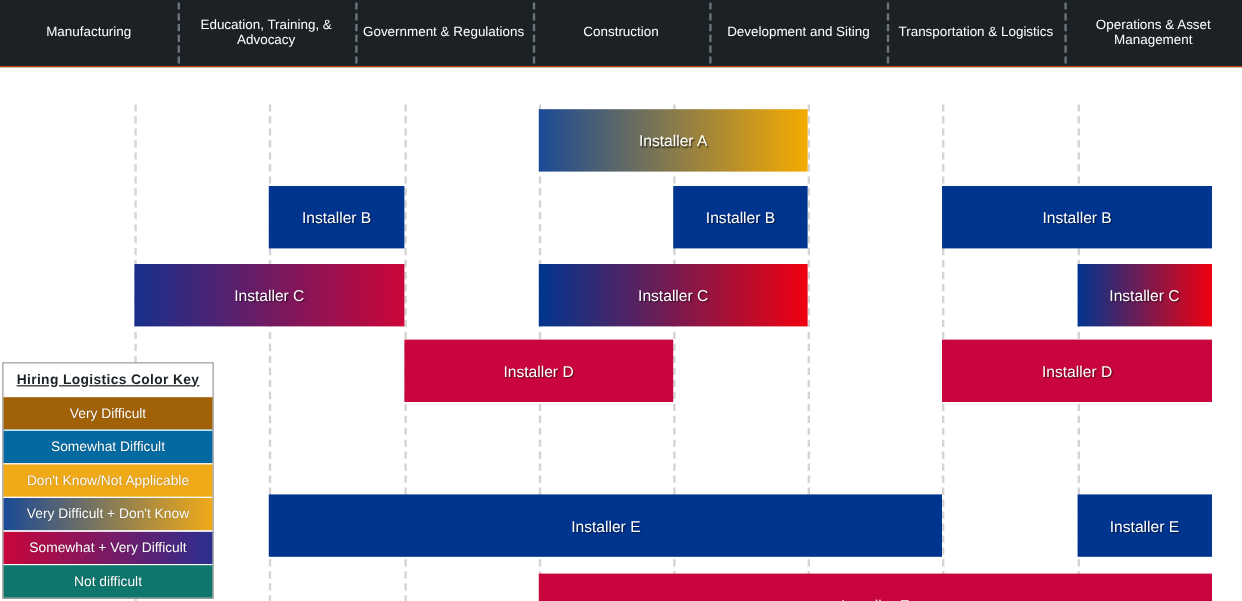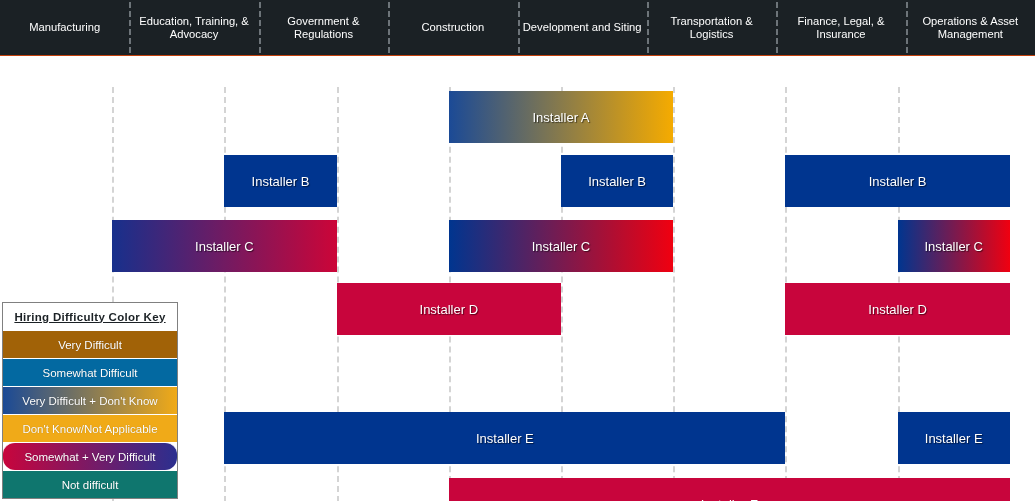--- a/index.html
+++ b/index.html
@@ -126,23 +126,20 @@
         <span>Government &amp; Regulations</span>
       </div>
       <div class="header-cell">
         <span>Construction</span>
       </div>
       <div class="header-cell">
         <span>Development and Siting</span>
       </div>
       <div class="header-cell">
         <span>Transportation &amp; Logistics</span>
-      </div>
-      <div class="header-cell">
-        <span>Finance, Legal, &amp; Insurance</span>
       </div>
       <div class="header-cell">
         <span>Operations &amp; Asset Management</span>
       </div>
     </div>
 
   <div id="plot-area">
       <div class="gridline" style="left: 112.2px;"></div>
       <div class="gridline" style="left: 224.4px;"></div>
       <div class="gridline" style="left: 336.6px;"></div>
@@ -183,35 +180,35 @@
       </div>
       <div class="bar" style="left: 897.6px; width: 112.2px; top: 325px; height: 52px; background: rgb(0, 53, 143);">
         <span>Installer E</span>
       </div>
       <div class="bar" style="left: 448.8px; width: 561px; top: 391px; height: 52px; background: rgb(200, 5, 60);">
         <span>Installer F</span>
       </div>
     </div>
 
   <div id="legend">
-    <div id="legend-title">Hiring Difficulty Color Key</div>
+    <div id="legend-title">Hiring Logistics Color Key</div>
     <div id="legend-rows">
         <div class="legend-row" style="background: #a16207;">
           <span>Very Difficult</span>
         </div>
         <div class="legend-row" style="background: #0369a1;">
           <span>Somewhat Difficult</span>
         </div>
+        <div class="legend-row" style="background: rgb(240, 170, 24);">
+          <span>Don't Know/Not Applicable</span>
+        </div>
         <div class="legend-row" style="background: linear-gradient(to right, rgb(27, 74, 150) 0%, rgb(240, 170, 24) 100%);">
           <span>Very Difficult + Don't Know</span>
         </div>
-        <div class="legend-row" style="background: rgb(240, 170, 24);">
-          <span>Don't Know/Not Applicable</span>
-        </div>
-        <div class="legend-row" style="background: linear-gradient(to right, rgb(200, 5, 60) 0%, rgb(43, 47, 143) 100%); border-radius: 12px;">
+        <div class="legend-row" style="background: linear-gradient(to right, rgb(200, 5, 60) 0%, rgb(43, 47, 143) 100%);">
           <span>Somewhat + Very Difficult</span>
         </div>
         <div class="legend-row" style="background: #0f766e;">
           <span>Not difficult</span>
         </div>
       </div>
   </div>
 
 </div>
 

